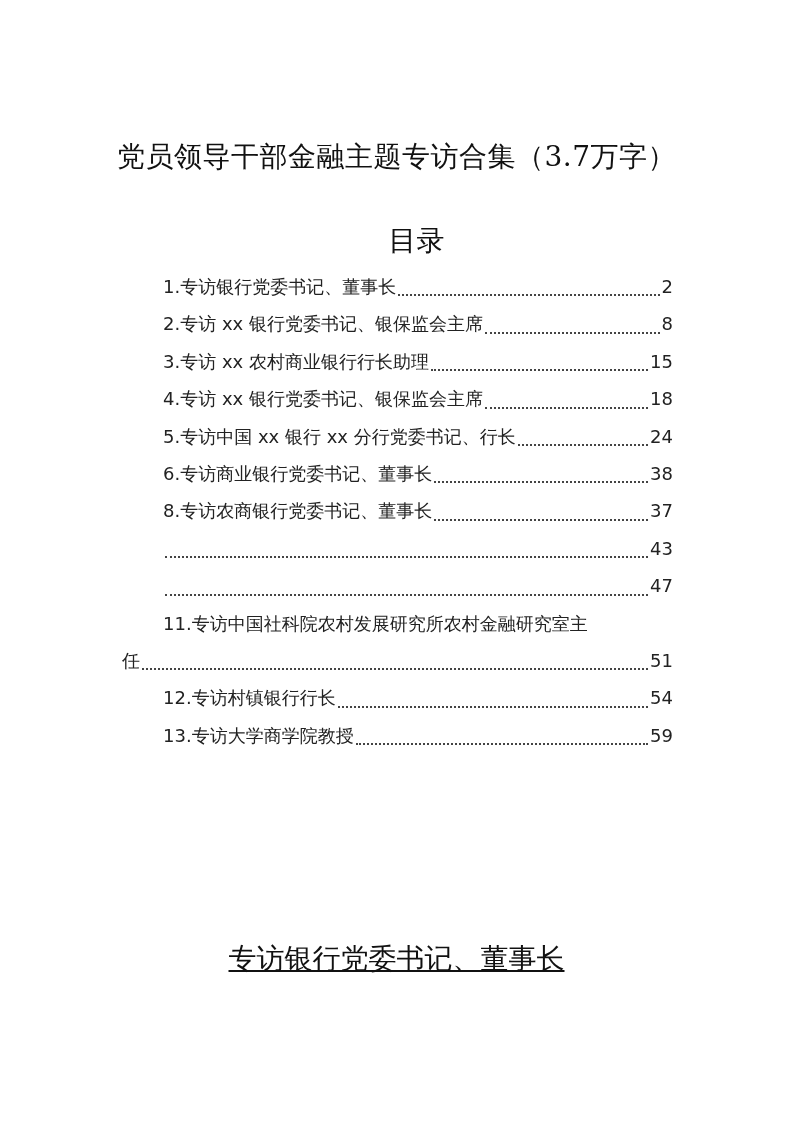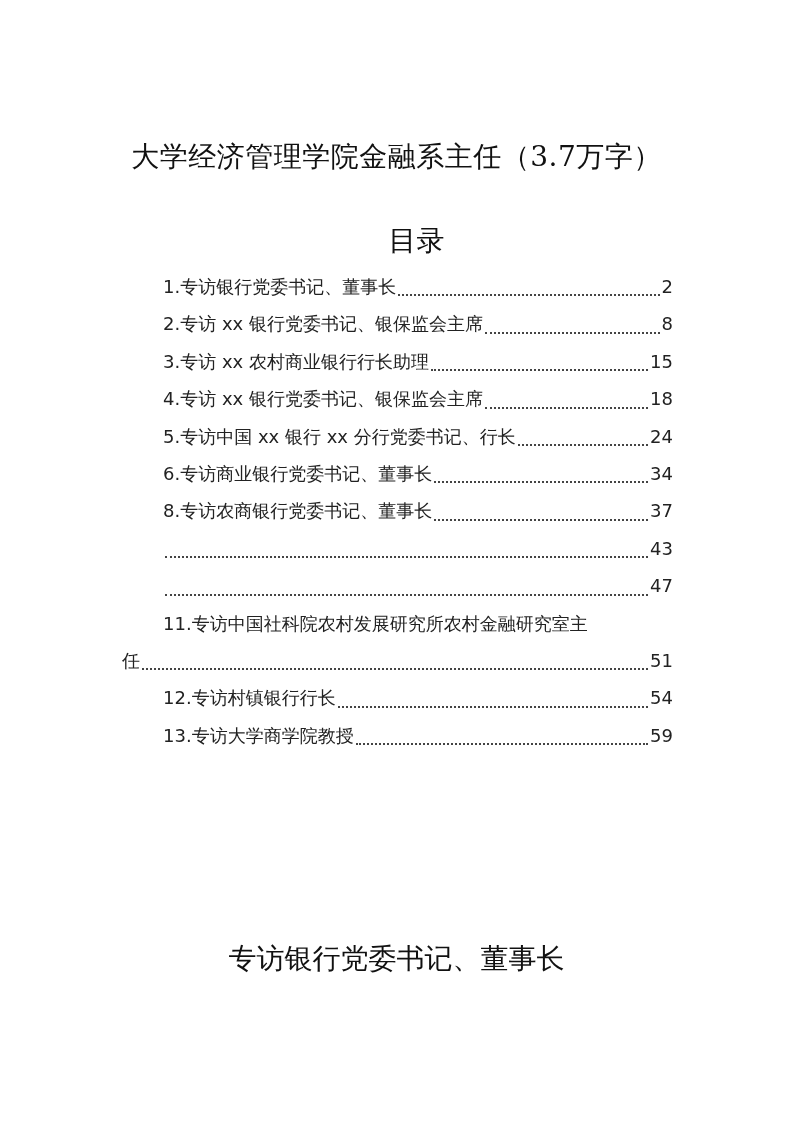--- a/index.html
+++ b/index.html
@@ -31,27 +31,27 @@
   .toc-leader {
     flex: 1 1 auto; overflow: hidden; margin: 0 2px;
     border-bottom: 2px dotted #444; height: 0; align-self: flex-end;
     margin-bottom: 9px;
   }
   .toc-page { flex: 0 0 auto; }
   .section-title {
     position: absolute; left: 0; right: 0; top: 940px;
     text-align: center;
     font-family: "DejaVu Serif", "Liberation Serif", serif;
-    font-size: 28px; color: #111;
+    font-size: 28px; color: #111; text-decoration: underline;
   }
 </style>
 </head>
 <body>
 
-<div class="doc-title">大学经济管理学院金融系主任（3.7万字）</div>
+<div class="doc-title">党员领导干部金融主题专访合集（3.7万字）</div>
 <div class="toc-heading">目录</div>
 
 <div class="toc">
 
   <div class="toc-entry">
     <div class="toc-line indent">
       <span class="toc-label">1.专访银行党委书记、董事长</span>
       <span class="toc-leader"></span>
       <span class="toc-page">2</span>
     </div>
@@ -86,21 +86,21 @@
       <span class="toc-label">5.专访中国 xx 银行 xx 分行党委书记、行长</span>
       <span class="toc-leader"></span>
       <span class="toc-page">24</span>
     </div>
   </div>
 
   <div class="toc-entry">
     <div class="toc-line indent">
       <span class="toc-label">6.专访商业银行党委书记、董事长</span>
       <span class="toc-leader"></span>
-      <span class="toc-page">34</span>
+      <span class="toc-page">38</span>
     </div>
   </div>
 
 
   <div class="toc-entry">
     <div class="toc-line indent">
       <span class="toc-label">8.专访农商银行党委书记、董事长</span>
       <span class="toc-leader"></span>
       <span class="toc-page">37</span>
     </div>

